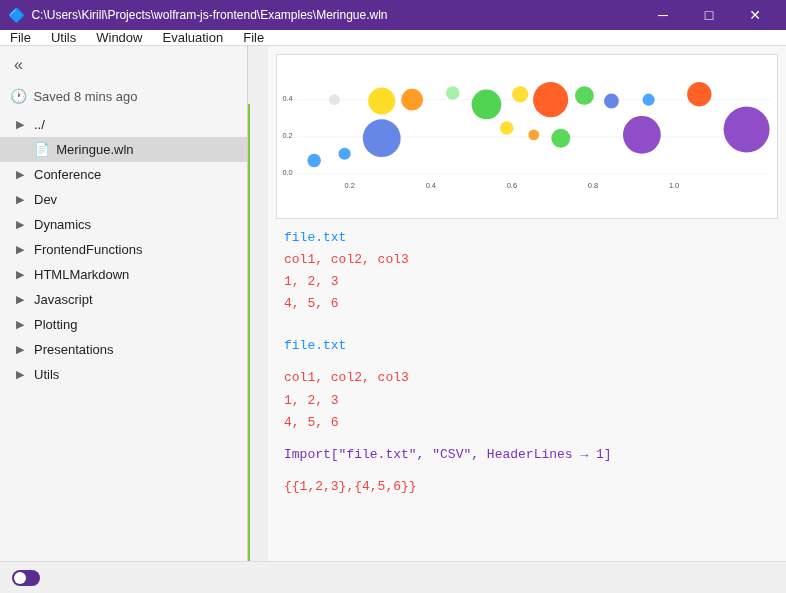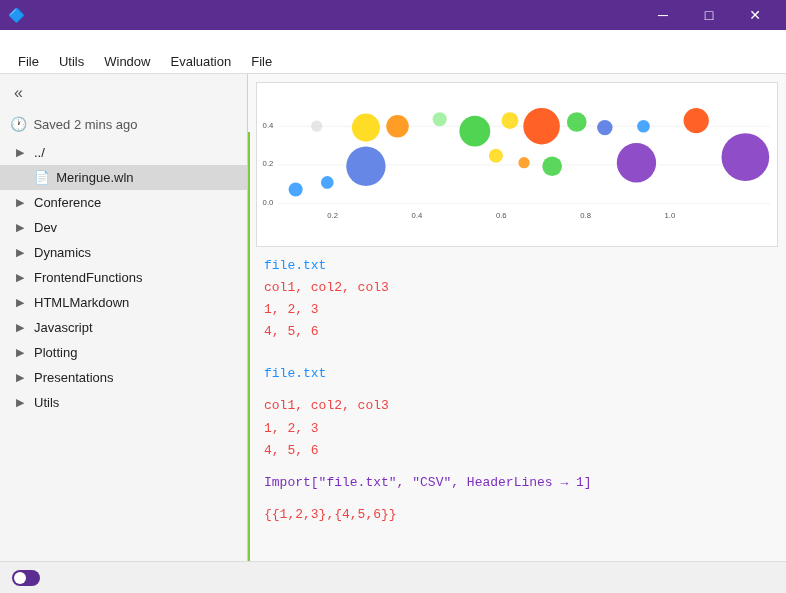--- a/index.html
+++ b/index.html
@@ -43,24 +43,24 @@
       color: white;
       font-size: 14px;
       cursor: pointer;
       background: none;
       border: none;
     }
 
     
     .menubar {
       background: white;
-      height: 44px;
-      display: flex;
-      align-items: flex-end;
-      padding: 0 8px;
+      height: 16px;
+      display: flex;
+      align-items: center;
+      padding: 0 0;
       border-bottom: 1px solid #ddd;
       flex-shrink: 0;
     }
     .menu-item {
       padding: 4px 10px;
       font-size: 13px;
       cursor: pointer;
       color: #222;
     }
 
@@ -144,20 +144,21 @@
       margin-right: 2px;
     }
 
     
     .editor {
       flex: 1;
       background: #f8f8f8;
       overflow-y: auto;
       padding: 0;
       position: relative;
+      margin-left: 20px;
     }
 
     
     .chart-container {
       margin: 8px 8px 0 8px;
       background: white;
       border: 1px solid #ddd;
       height: 165px;
       overflow: hidden;
     }
@@ -209,20 +210,21 @@
       width: 100%;
       height: 100%;
     }
   </style>
 </head>
 <body>
 
 <div class="titlebar">
   <div class="titlebar-left">
     <span style="font-size:14px;">🔷</span>
+    <span style="font-size:12px;">C:\Users\Kirill\Projects\wolfram-js-frontend\Examples\Meringue.wln</span>
   </div>
   <div class="titlebar-controls">
     <button class="titlebar-btn">─</button>
     <button class="titlebar-btn">□</button>
     <button class="titlebar-btn close">✕</button>
   </div>
 </div>
 
 <div class="menubar">
   <span class="menu-item">File</span>
@@ -233,21 +235,21 @@
 </div>
 
 <div class="main-content" style="position:relative;">
 
   <div class="sidebar">
     <div class="sidebar-header">
       <button class="collapse-btn">«</button>
     </div>
     <div class="saved-status">
       <span class="clock-icon">🕐</span>
-      <span>Saved 2 mins ago</span>
+      <span>Saved 8 mins ago</span>
     </div>
 
     <div class="sidebar-item">
       <span class="chevron">▶</span>
       <span>../</span>
     </div>
     <div class="sidebar-item active">
       <span class="chevron" style="visibility:hidden;">▶</span>
       <span class="file-icon">📄</span>
       <span>Meringue.wln</span>

